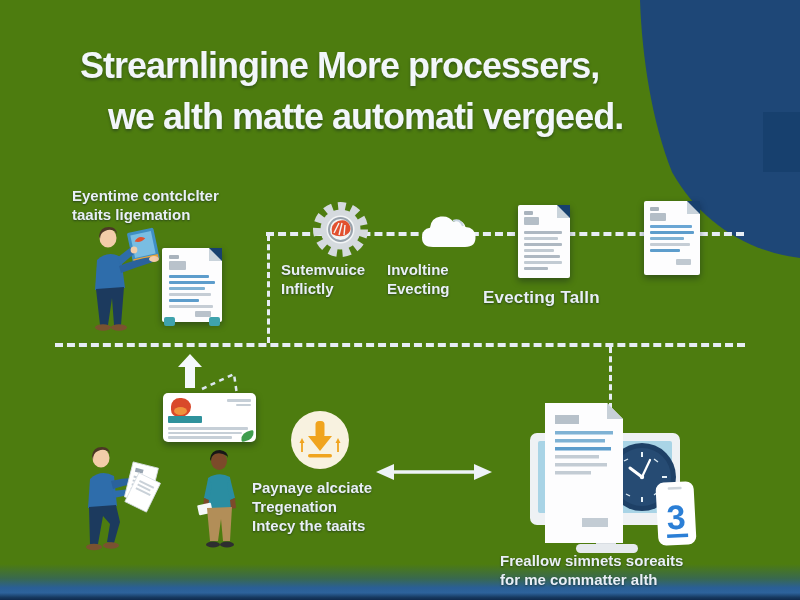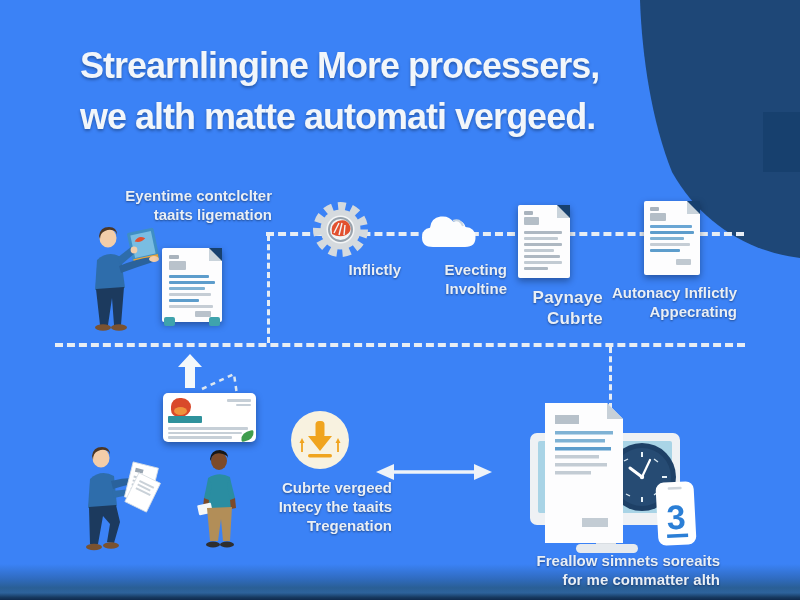--- a/index.html
+++ b/index.html
@@ -1,35 +1,35 @@
 <!DOCTYPE html>
 <html><head>
 <meta charset="utf-8">
 <style>
   html,body { margin:0; padding:0; background:#0b2240; }
   .stage {
     position:relative; width:800px; height:600px; overflow:hidden;
-    background:#3b82f6;
+    background:#4d7c0f;
     font-family:"Liberation Sans", sans-serif;
   }
   svg { display:block; }
   .abs { position:absolute; }
 
   
   .headline { position:absolute; left:80px; top:40px; color:#f2f6fa; font-weight:bold;
               font-size:36px; line-height:1.42; letter-spacing:-1px;
               text-shadow:0 2px 3px rgba(4,18,40,.35); white-space:nowrap; }
-  .headline .l2 { }
+  .headline .l2 { margin-left:28px; }
 
   
   .hdash { position:absolute; border-top:4px dashed #e7edf4; z-index:1; }
   .vdash { position:absolute; border-left:3px dashed #e7edf4; z-index:1; }
 
   
-  .lbl { position:absolute; color:#e9eff6; font-size:15px; font-weight:bold; text-align:right;
+  .lbl { position:absolute; color:#e9eff6; font-size:15px; font-weight:bold; text-align:left;
          line-height:1.25; text-shadow:0 1px 2px rgba(5,18,40,.5); z-index:3; }
   .lbl.big { font-size:17px; letter-spacing:.2px; }
 
   
   .doc { position:absolute; background:#fdfdfe; border-radius:2px;
          box-shadow:0 3px 7px rgba(4,16,36,.4); z-index:2; }
   .doc .ln { position:absolute; height:3px; border-radius:1px; }
   .doc .bx { position:absolute; border-radius:1px; }
   .fold { position:absolute; top:0; right:0; width:13px; height:13px; background:#17406e; }
   .fold::after { content:''; position:absolute; inset:0; background:#c9d3db;
@@ -120,62 +120,59 @@
     <g>
       <path d="M20 33 Q18 23 26 20 Q35 17 38 25 Q40 31 34 34 Q27 37 20 33 Z" fill="#e2502f"></path>
       <g stroke="#f3f5f6" stroke-width="1.4" fill="none">
         <path d="M22 32 L27 22"></path>
           <path d="M27 34 L30 22"></path>
           <path d="M32 34 L33 24"></path>
       </g>
     </g>
   </svg>
   <div class="lbl" style="left:281px; top:261px; width:120px;">
+    <div>Sutemvuice</div>
     <div>Inflictly</div>
   </div>
 
   <svg class="abs" style="left:419px; top:207px; z-index:2" width="60" height="46" viewBox="0 0 60 46">
     <path d="M14 40 Q3 40 3 30.5 Q3 22 11 20.8 Q12 11 21.5 9.6 Q30 8.4 34.5 15 Q36 13.6 39 13.8 Q45 14.2 46.5 20 Q56 20.5 56.5 29.5 Q57 40 46 40 Z" fill="#fcfdfe"></path>
     <path d="M34 14 q7 -3 10 5" stroke="#c9d6e2" stroke-width="2" fill="none"></path>
   </svg>
   <div class="lbl" style="left:387px; top:261px; width:120px;">
+    <div>Involtine</div>
     <div>Evecting</div>
-    <div>Involtine</div>
   </div>
 
   <div class="doc" style="left:518px; top:205px; width:52px; height:73px;">
     <span class="fold"></span>
     <i class="bx" style="left:6px; top:6px; width:9px; height:3.5px; background:#a9b3bd;"></i>
     <i class="bx" style="left:6px; top:12px; width:15px; height:8px; background:#b4bec7;"></i>
     <i class="ln" style="left:6px; top:26px; width:38px; background:#aeb8c2;"></i>
     <i class="ln" style="left:6px; top:32px; width:34px; background:#c2cbd3;"></i>
     <i class="ln" style="left:6px; top:38px; width:38px; background:#aeb8c2;"></i>
     <i class="ln" style="left:6px; top:44px; width:30px; background:#c2cbd3;"></i>
     <i class="ln" style="left:6px; top:50px; width:36px; background:#aeb8c2;"></i>
     <i class="ln" style="left:6px; top:56px; width:38px; background:#c2cbd3;"></i>
     <i class="ln" style="left:6px; top:62px; width:24px; background:#aeb8c2;"></i>
   </div>
   <div class="lbl big" style="left:483px; top:287px; width:120px;">
-    <div>Paynaye Cubrte</div>
+    <div>Evecting Talln</div>
   </div>
 
   <div class="doc" style="left:644px; top:201px; width:56px; height:74px;">
     <span class="fold"></span>
     <i class="bx" style="left:6px; top:6px; width:9px; height:3.5px; background:#a9b3bd;"></i>
     <i class="bx" style="left:6px; top:12px; width:16px; height:8px; background:#b4bec7;"></i>
     <i class="ln" style="left:6px; top:24px; width:42px; background:#6aa6d4;"></i>
     <i class="ln" style="left:6px; top:30px; width:44px; background:#5d9dcc;"></i>
     <i class="ln" style="left:6px; top:36px; width:34px; background:#7fb2d4;"></i>
     <i class="ln" style="left:6px; top:42px; width:40px; background:#c5cdd5;"></i>
     <i class="ln" style="left:6px; top:48px; width:30px; background:#5d9dcc;"></i>
     <i class="bx" style="left:32px; top:58px; width:15px; height:6px; background:#c0c9d1;"></i>
-  </div>
-  <div class="lbl" style="left:603px; top:284px; width:134px;">
-    <div>Autonacy Inflictly</div>
-    <div>Appecrating</div>
   </div>
 
   <svg class="abs" style="left:178px; top:354px; z-index:2" width="24" height="34" viewBox="0 0 24 34">
     <polygon points="12,0 24,13 17,13 17,34 7,34 7,13 0,13" fill="#f4f8fb"></polygon>
   </svg>
 
   <svg class="abs" style="left:194px; top:366px; z-index:1" width="52" height="42" viewBox="0 0 52 42">
     <polyline points="8,23 40,8 44,36" fill="none" stroke="#dde7f0" stroke-width="2.5" stroke-dasharray="5 4.5"></polyline>
   </svg>
 
@@ -239,23 +236,23 @@
     <polygon points="18,26 42,26 30,41" fill="#f0a41e"></polygon>
     <rect x="18" y="44" width="24" height="3.5" rx="1.75" fill="#f0a41e"></rect>
     <g stroke="#f0a41e" stroke-width="1.8">
       <line x1="12" y1="42" x2="12" y2="32"></line>
       <line x1="48" y1="42" x2="48" y2="32"></line>
     </g>
     <polygon points="12,28 14.5,33 9.5,33" fill="#f0a41e"></polygon>
     <polygon points="48,28 50.5,33 45.5,33" fill="#f0a41e"></polygon>
   </svg>
   <div class="lbl" style="left:252px; top:479px; width:140px;">
-    <div>Cubrte vergeed</div>
+    <div>Paynaye alcciate</div>
+    <div>Tregenation</div>
     <div>Intecy the taaits</div>
-    <div>Tregenation</div>
   </div>
 
   <svg class="abs" style="left:376px; top:460px; z-index:2" width="116" height="24" viewBox="0 0 116 24">
     <line x1="16" y1="12" x2="100" y2="12" stroke="#eef3f8" stroke-width="3.5"></line>
     <polygon points="18,4 0,12 18,20" fill="#eef3f8"></polygon>
     <polygon points="98,4 116,12 98,20" fill="#eef3f8"></polygon>
   </svg>
 
   <svg class="abs" style="left:520px; top:398px; z-index:2" width="180" height="160" viewBox="0 0 180 160">
     <rect x="10" y="35" width="150" height="92" rx="7" fill="#eef1f4"></rect>

